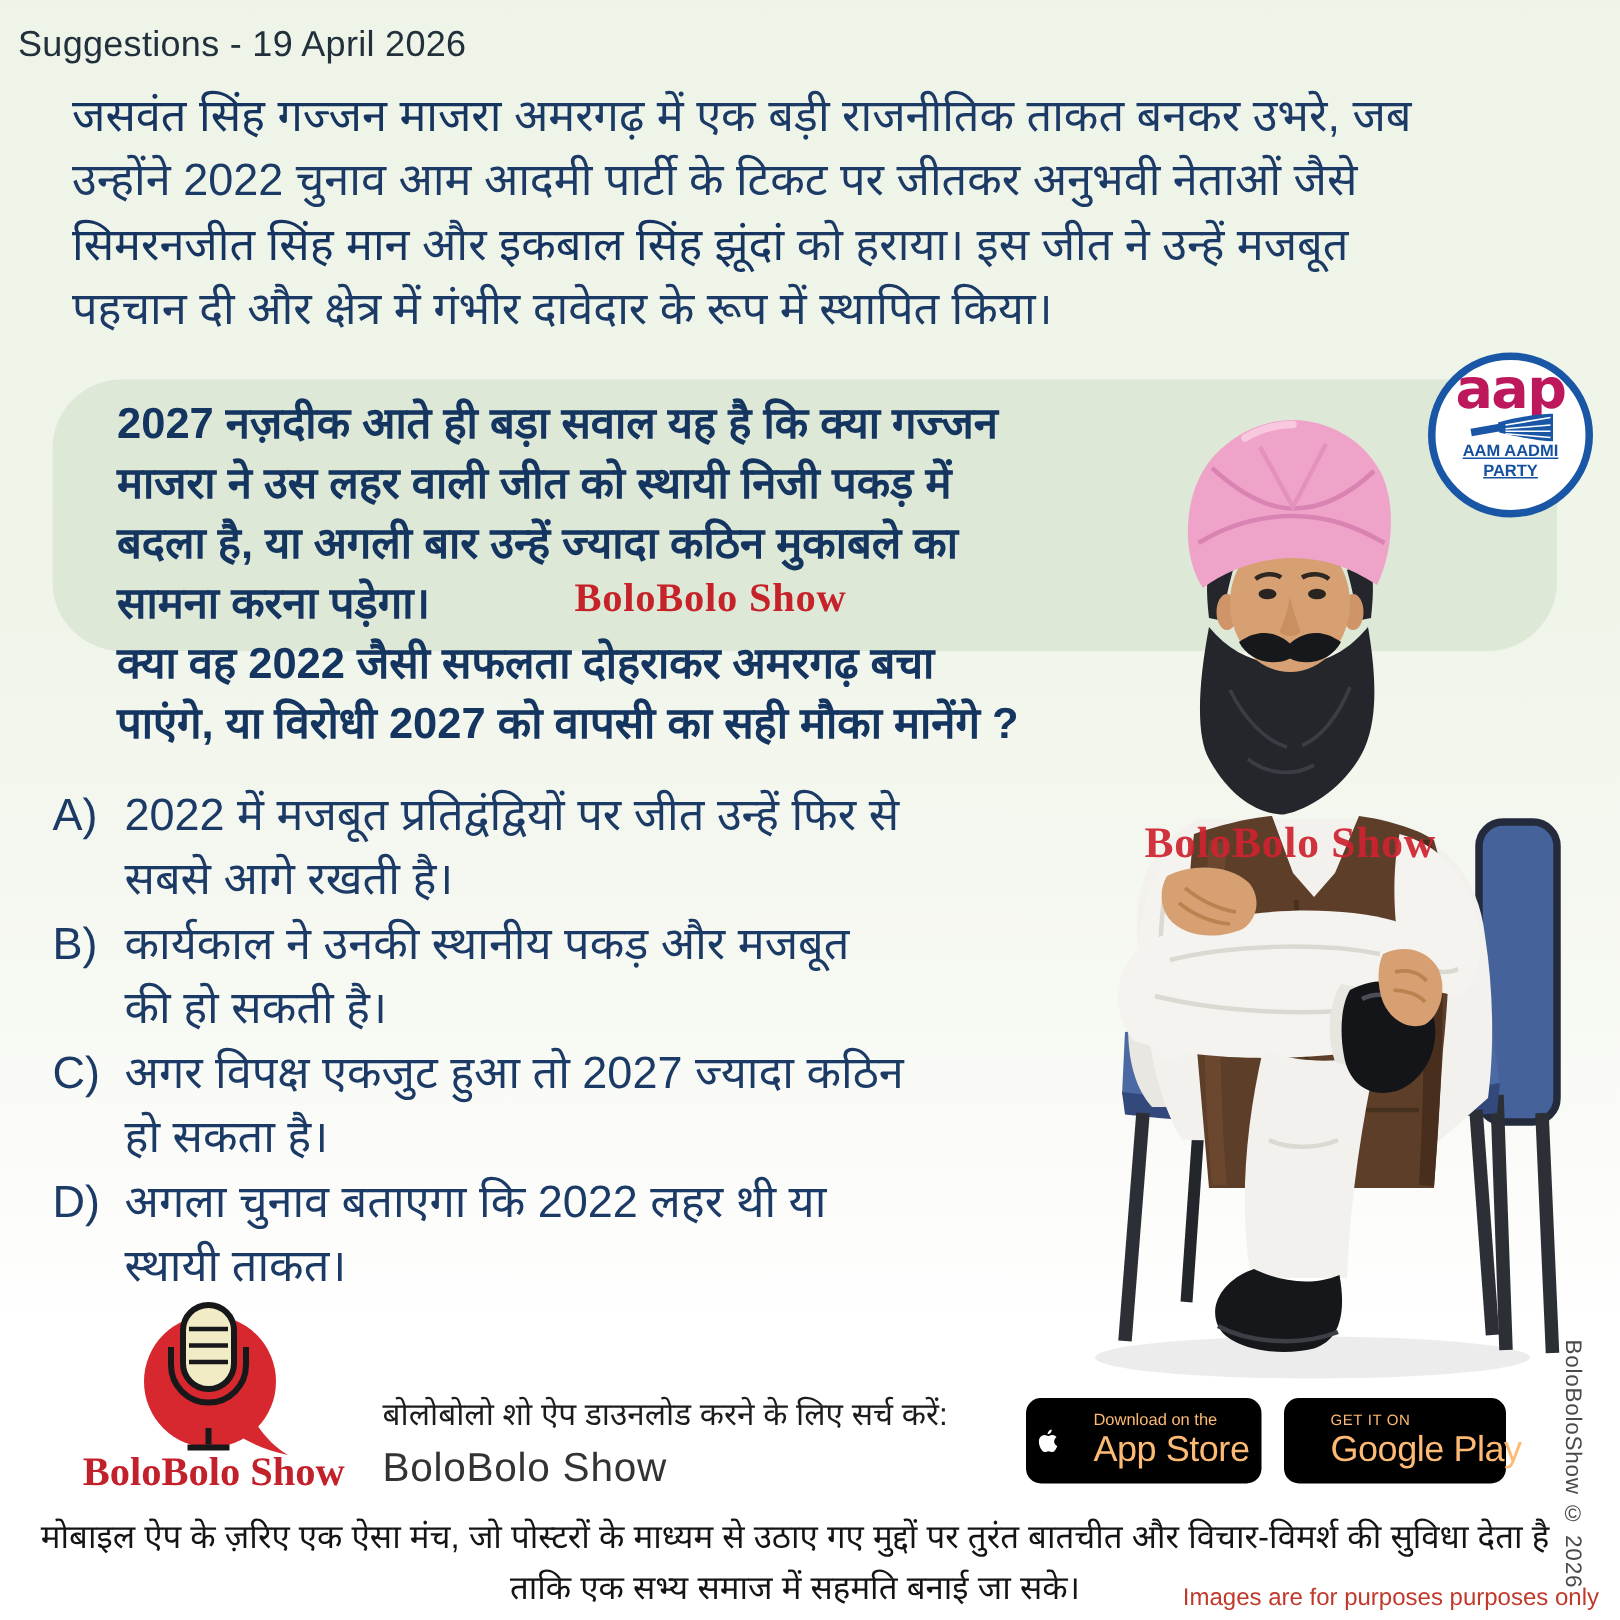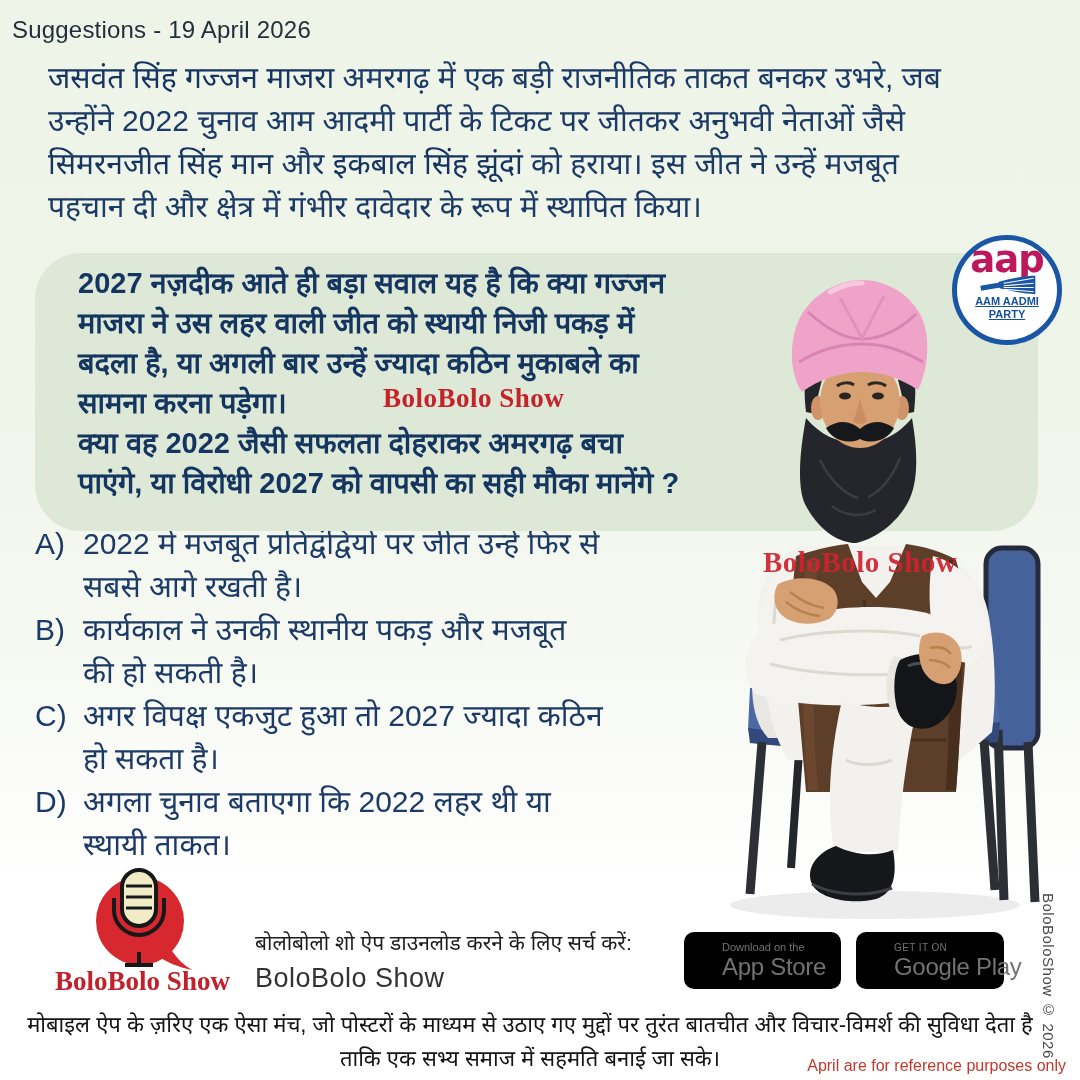--- a/index.html
+++ b/index.html
@@ -7,21 +7,21 @@
   .canvas{position:relative;width:1080px;height:1080px;overflow:hidden;
     background:linear-gradient(180deg,#eff4e9 0%,#f0f5ea 38%,#f7f9f3 62%,#ffffff 82%,#ffffff 100%);}
   .abs{position:absolute;}
 
   .header{left:12px;top:16px;font-size:24px;font-weight:500;color:#22303c;letter-spacing:.2px;}
 
   .intro{left:48px;top:56px;width:1015px;}
   .intro-line{font-size:30px;line-height:43px;color:#1b3a66;white-space:nowrap;}
   .intro-line .b{font-weight:400;color:#153460;}
 
-  .qbox{left:35px;top:253px;width:1003px;height:278px;background:#dde8d7;border-radius:46px;
+  .qbox{left:35px;top:253px;width:1003px;height:181px;background:#dde8d7;border-radius:46px;
         box-sizing:border-box;padding:10px 0 0 43px;z-index:1;}
   .qpara{font-size:29px;font-weight:700;color:#143560;line-height:40px;white-space:pre-line;}
   .qbrand{position:absolute;left:348px;top:130px;font-family:"Liberation Serif",serif;
           font-weight:700;font-size:27px;color:#c5222a;letter-spacing:.5px;}
 
   .options{left:35px;top:522px;width:670px;}
   .option{display:flex;font-size:30px;line-height:43px;color:#1b3a66;}
   .opt-label{width:48px;flex:none;}
   .opt-text{white-space:pre-line;}
 
@@ -38,22 +38,22 @@
   .aap-small{font-size:11px;font-weight:700;color:#15509e;line-height:13px;text-decoration:underline;}
 
   .bbs-svg{left:88px;top:866px;z-index:3;}
   .bbs-name{left:45px;top:966px;width:195px;text-align:center;font-family:"Liberation Serif",serif;
     font-weight:700;font-size:27px;color:#c2202a;}
 
   .dl-text{left:255px;top:928px;width:440px;text-align:left;}
   .dl1{font-size:21px;color:#1c1c1c;font-weight:500;}
   .dl2{font-size:27px;color:#333333;margin-top:7px;letter-spacing:.5px;}
 
-  .badge{display:flex;align-items:center;background:#000;color:#737373;border-radius:10px;
-    box-sizing:border-box;padding:6px 28px;gap:10px;cursor:pointer;}
+  .badge{display:flex;align-items:center;background:#000;color:#fdba74;border-radius:10px;
+    box-sizing:border-box;padding:6px 8px;gap:23px;cursor:pointer;}
   .badge-appstore{left:684px;top:932px;width:157px;height:57px;}
   .badge-gplay{left:856px;top:932px;width:148px;height:57px;}
   .badge-col{display:flex;flex-direction:column;justify-content:center;}
   .badge-small{font-size:11px;line-height:13px;}
   .badge-small.gp{font-size:10px;letter-spacing:.4px;}
   .badge-big{font-size:24px;line-height:26px;font-weight:500;letter-spacing:-.3px;white-space:nowrap;}
 
   .footer-para{left:20px;top:1008px;width:1020px;text-align:center;font-size:22px;line-height:34px;
     color:#141414;font-weight:500;white-space:pre-line;}
   .disclaimer{right:14px;top:1057px;font-size:16px;color:#c0392b;}
@@ -245,16 +245,16 @@
       <path fill="#ffc900" d="M3 50 C3.8 50.8 5.2 51 6.6 50.2 L34 34.6 26.5 26 Z"></path>
     </svg>
     <div class="badge-col">
       <span class="badge-small gp">GET IT ON</span>
       <span class="badge-big">Google Play</span>
     </div>
   </div>
 
   <div class="abs footer-para">मोबाइल ऐप के ज़रिए एक ऐसा मंच, जो पोस्टरों के माध्यम से उठाए गए मुद्दों पर तुरंत बातचीत और विचार-विमर्श की सुविधा देता है
 ताकि एक सभ्य समाज में सहमति बनाई जा सके।</div>
-  <div class="abs disclaimer">April are for reference purposes only</div>
+  <div class="abs disclaimer">Images are for purposes purposes only</div>
   <div class="abs copyright">BoloBoloShow © 2026</div>
 
 </div>
 
 </body></html>

